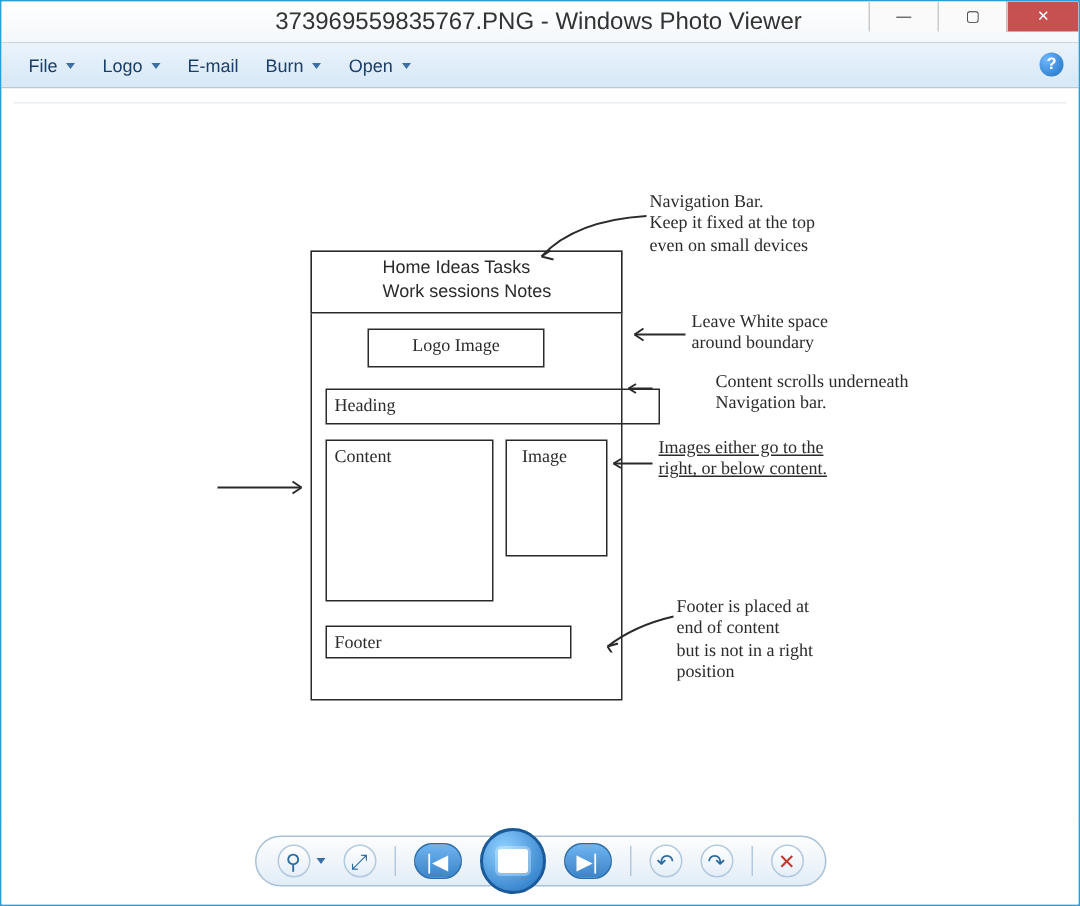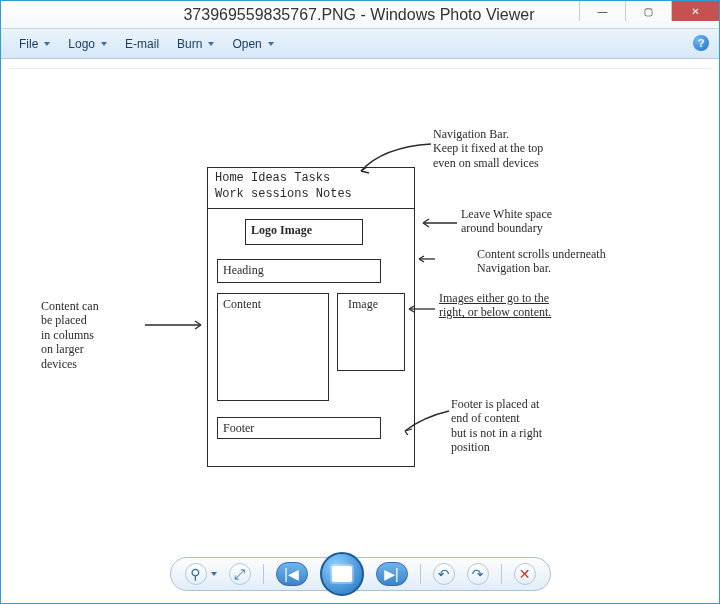--- a/index.html
+++ b/index.html
@@ -88,21 +88,22 @@
     background: #fff;
   }
   .wfbox {
     position: absolute;
     border: 1.3px solid #2a2a2a;
     padding: 3px 5px;
     font-family: "Segoe Script", "Comic Sans MS", cursive;
   }
   .wftxt {
     position: absolute;
-    font-family: Liberation Mono, monospace;
+    font-family: Liberation Sans, sans-serif;
+    margin-left: 40px;
   }
   
   .toolbar {
     position: absolute;
     bottom: 0; left: 0; right: 0;
     height: 58px;
     background: #fff;
     display: flex;
     align-items: center;
     justify-content: center;
@@ -201,44 +202,39 @@
 
 <div class="content">
   <div class="contentpad"></div>
 
   <div class="wire" style="left:206px; top:108px; width:208px; height:300px;"></div>
 
   <div class="wire" style="left:206px; top:108px; width:208px; height:42px;"></div>
   <div class="wftxt" style="left:214px; top:112px;">Home   Ideas   Tasks</div>
   <div class="wftxt" style="left:214px; top:128px;">Work sessions    Notes</div>
 
-  <div class="wfbox" style="left:244px; top:160px; width:118px; height:26px; text-align:left;font-weight:bold;">Logo Image</div>
-
-  <div class="wfbox" style="left:216px; top:200px; width:164px; height:24px;">Heading</div>
+  <div class="wfbox" style="left:244px; top:160px; width:118px; height:26px; text-align:center;">Logo Image</div>
+
+  <div class="wfbox" style="left:216px; top:200px; width:223px; height:24px;">Heading</div>
 
   <div class="wfbox" style="left:216px; top:234px; width:112px; height:108px;">Content</div>
 
   <div class="wfbox" style="left:336px; top:234px; width:68px; height:78px;padding-left:10px;">Image</div>
 
   <div class="wfbox" style="left:216px; top:358px; width:164px; height:22px;">Footer</div>
 
   <div class="note" style="left:432px; top:68px; width:210px; white-space:pre-line;">Navigation Bar.
 Keep it fixed at the top
 even on small devices</div>
   <div class="note" style="left:460px; top:148px; width:180px; white-space:pre-line;">Leave White space
 around boundary</div>
   <div class="note" style="left:438px; top:188px; width:220px; white-space:pre-line;margin-left:38px;">Content scrolls underneath
 Navigation bar.</div>
   <div class="note" style="left:438px; top:232px; width:230px; white-space:pre-line;text-decoration:underline;">Images either go to the
 right, or below content.</div>
-  <div class="note" style="left:40px; top:240px; width:120px; white-space:pre-line;">Content can
-be placed
-in columns
-on larger
-devices</div>
   <div class="note" style="left:450px; top:338px; width:200px; white-space:pre-line;">Footer is placed at
 end of content
 but is not in a right
 position</div>
 
   <svg class="arrow" style="left:352px; top:80px; width:80px; height:40px;">
     <path d="M78 5 Q30 8 8 32"></path>
       <path d="M8 32 l6 -4 M8 32 l8 2"></path>
   </svg>
   <svg class="arrow" style="left:416px; top:156px; width:42px; height:18px;">

